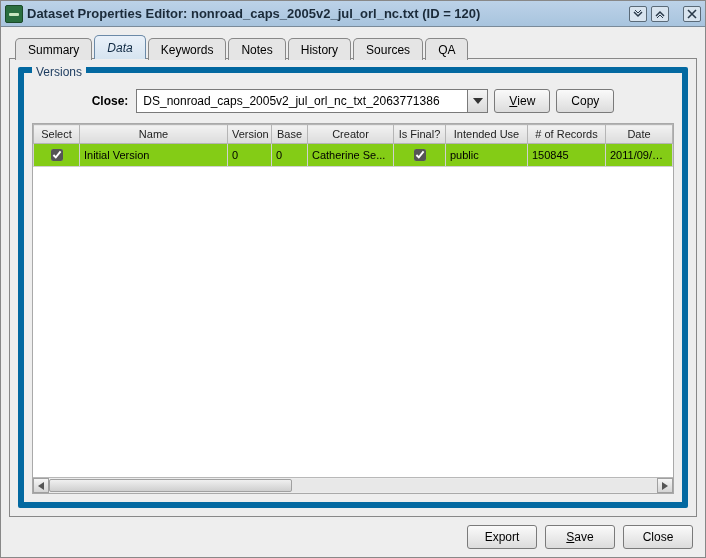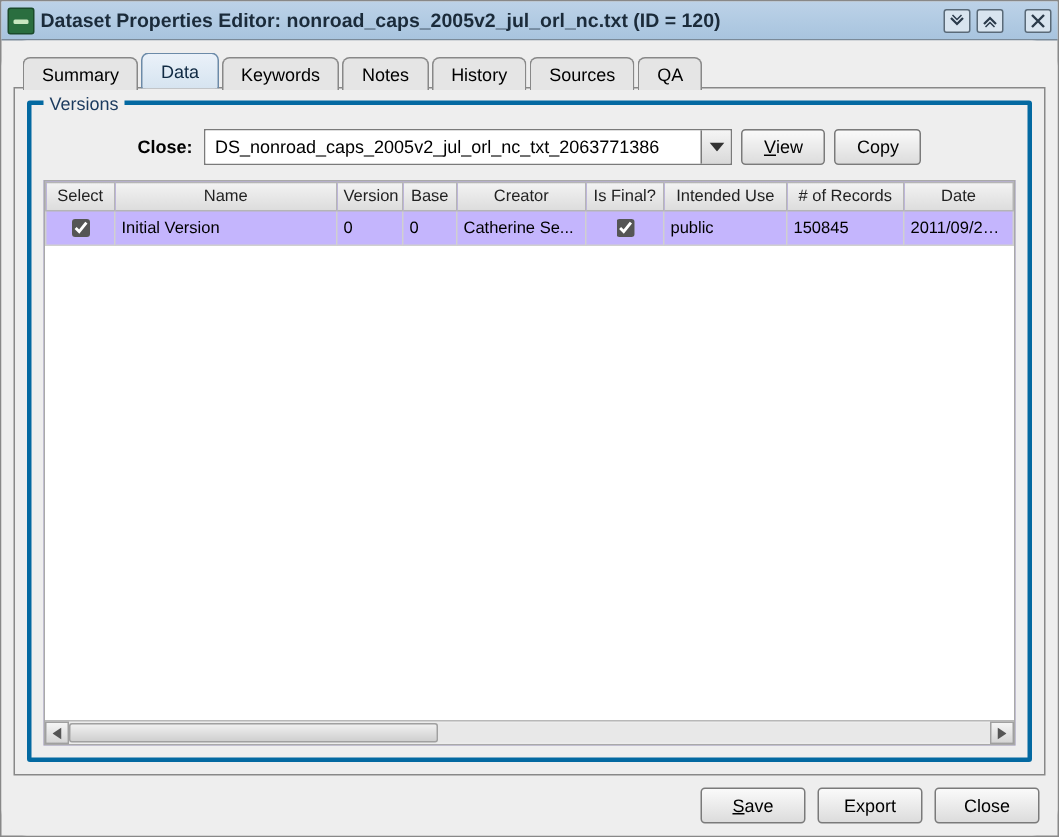--- a/index.html
+++ b/index.html
@@ -101,35 +101,36 @@
   }
   .tab.active {
     background: linear-gradient(#eaf1f9, #d6e4f0);
     border-color: #6b8aa8;
     top: 0;
     padding-top: 5px;
     padding-bottom: 4px;
     font-weight: normal;
     color: #102a43;
     z-index: 3;
+    font-style: italic;
   }
   .tab-panel {
     flex: 1;
     border: 1px solid #888;
     background: #eeeeee;
     padding: 8px;
     display: flex;
     flex-direction: column;
     z-index: 1;
   }
 
   
   .groupbox {
     flex: 1;
-    border: 3px solid #0369a1;
+    border: 6px solid #0369a1;
     border-radius: 2px;
     position: relative;
     padding: 12px 8px 8px 8px;
     display: flex;
     flex-direction: column;
   }
   .groupbox-label {
     position: absolute;
     top: -8px;
     left: 8px;
@@ -186,21 +187,21 @@
     font-family: inherit;
     display: inline-flex;
     align-items: center;
   }
   .btn .mn { text-decoration: underline; }
 
   
   .table-wrap {
     flex: 1;
     border: 1px solid #a9a9a9;
-    background: #c4b5fd;
+    background: #84cc16;
     overflow: hidden;
     display: flex;
     flex-direction: column;
   }
   .dtable {
     border-collapse: collapse;
     width: 100%;
     font-size: 11px;
     table-layout: fixed;
   }
@@ -399,24 +400,24 @@
             </div>
           </div>
         </div>
 
       </div>
 
     </div>
 
     <div class="footer">
       <button class="btn">
-        <span><span class="mn">S</span>ave</span>
+        <span>Export</span>
       </button>
       <button class="btn">
-        <span>Export</span>
+        <span><span class="mn">S</span>ave</span>
       </button>
       <button class="btn">
         <span>Close</span>
       </button>
     </div>
 
   </div>
 </div>
 
 </body></html>

